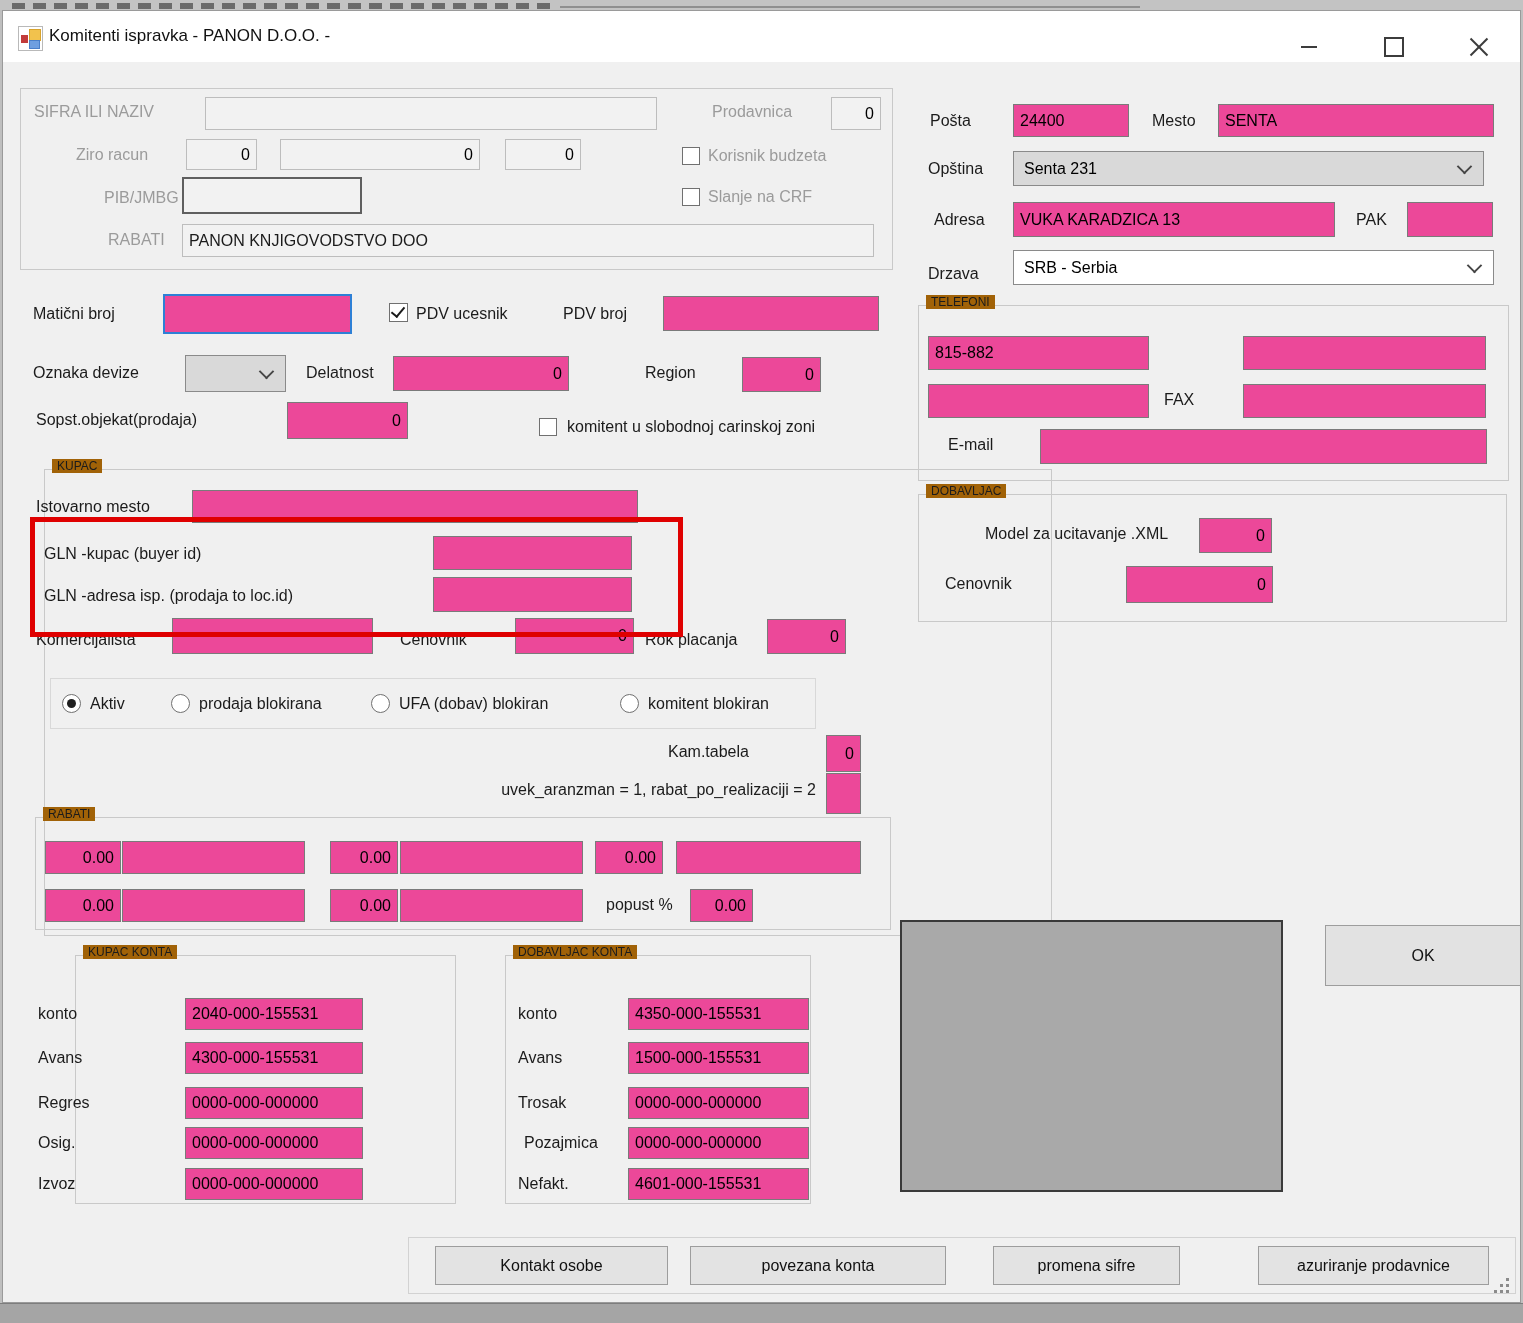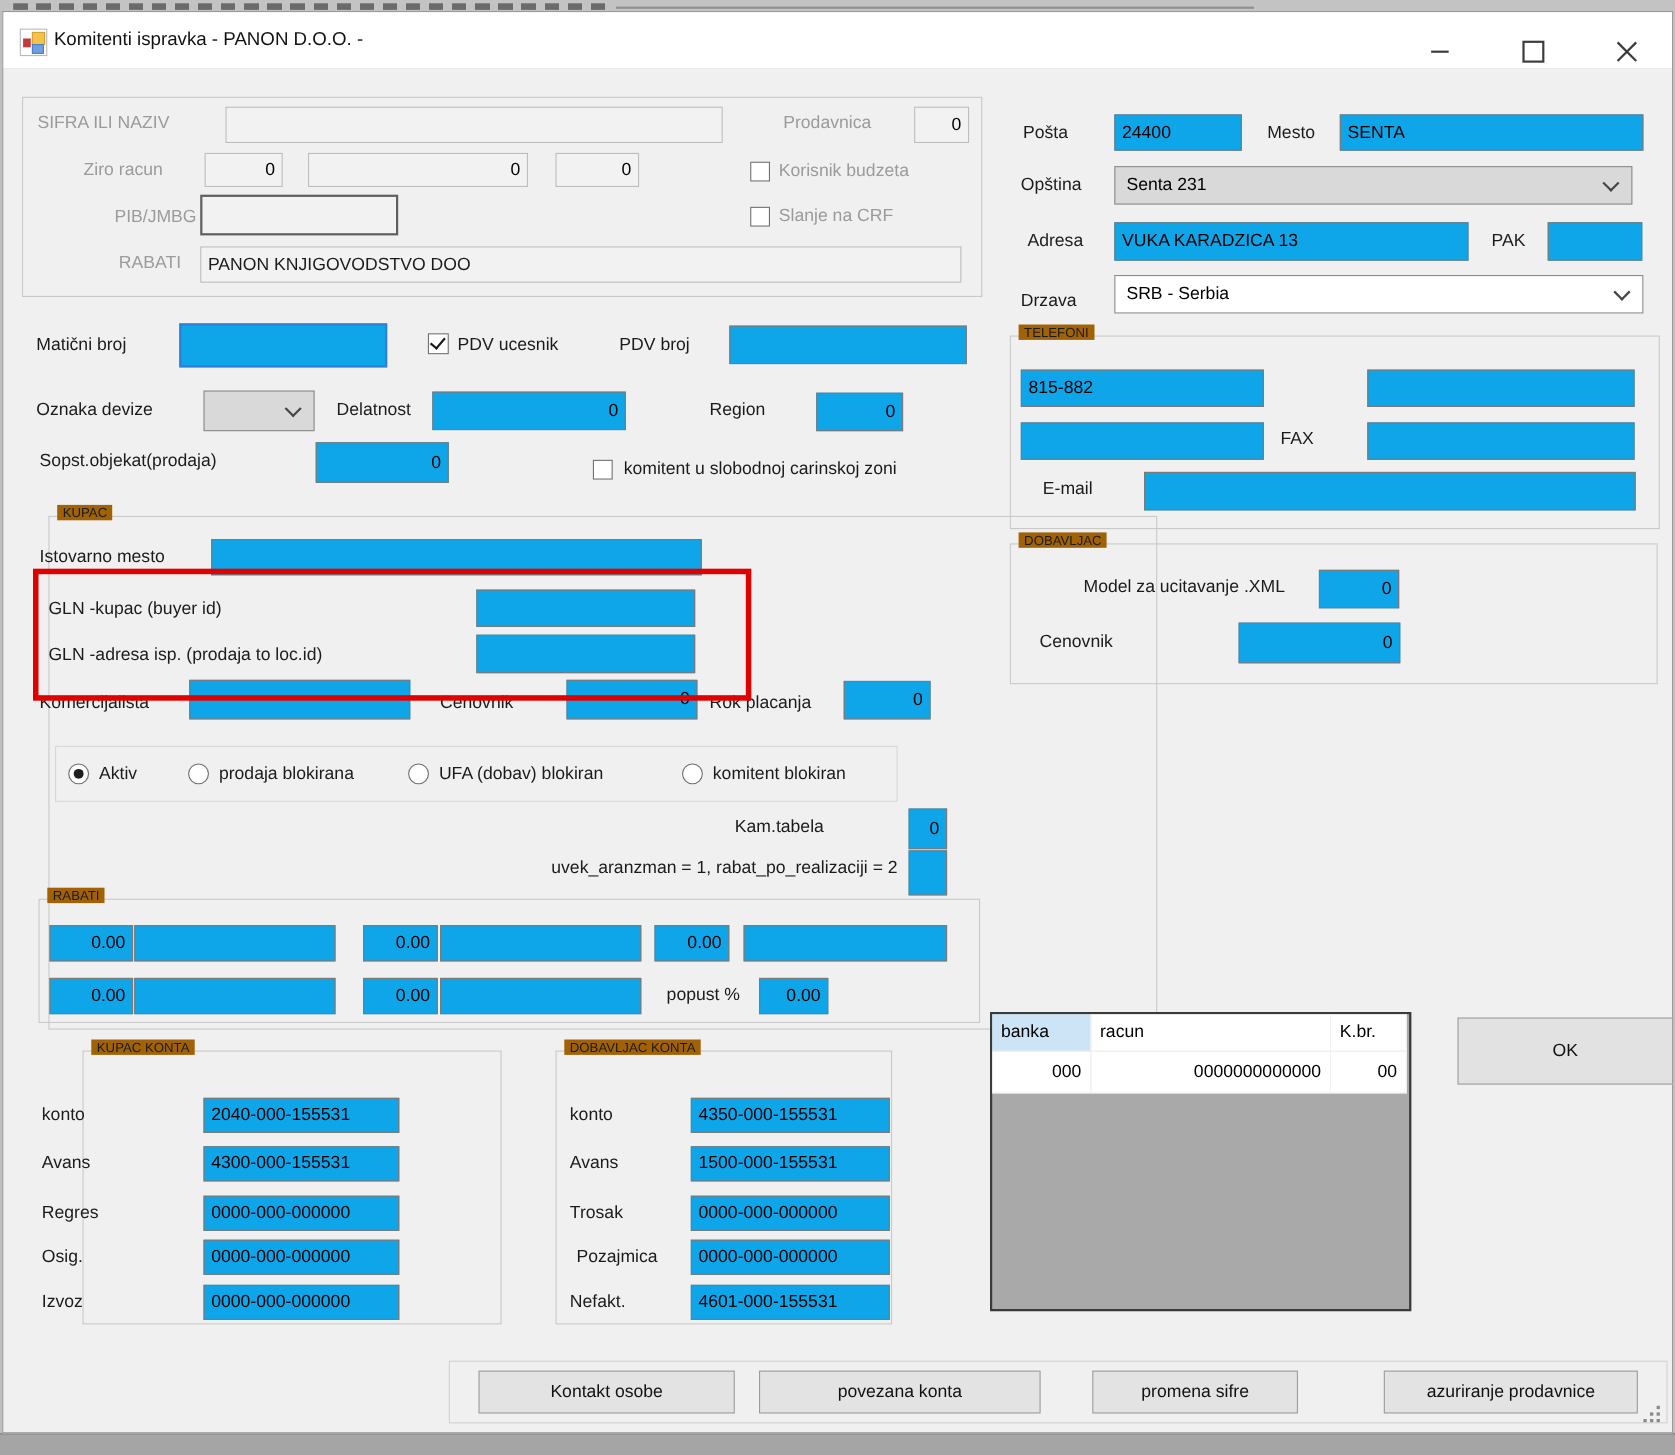--- a/index.html
+++ b/index.html
@@ -25,21 +25,21 @@
   .win-btn{display:flex;align-items:center;justify-content:center;width:74px;height:50px;top:11px;}
   .glyph-min{width:16px;height:2px;background:#3c3c3c;}
   .glyph-max{width:16px;height:16px;border:2px solid #3c3c3c;}
   .glyph-close{position:relative;width:22px;height:22px;}
   .glyph-close span{position:absolute;left:-1px;top:10px;width:24px;height:2px;background:#3c3c3c;}
   .glyph-close span:first-child{transform:rotate(45deg);}
   .glyph-close span:last-child{transform:rotate(-45deg);}
   
   .lbl{position:absolute;font-size:16px;color:#1b1b1b;white-space:nowrap;}
   .lbl.gray{color:#9b9b9b;}
-  .tb{position:absolute;box-sizing:border-box;background:#0ea5e9;border:1px solid #7a7a7a;
+  .tb{position:absolute;box-sizing:border-box;background:#ec4899;border:1px solid #7a7a7a;
       font-size:16px;color:#000;padding:0 6px;display:flex;align-items:center;overflow:hidden;}
   .tb.num{justify-content:flex-end;}
   .tb.dis{background:#f2f2f2;border-color:#bdbdbd;}
   .tb.darkb{background:#f2f2f2;border:2px solid #5f5f5f;}
   .tb.focus{border:2px solid #2e80d6;}
   .combo{position:absolute;box-sizing:border-box;border:1px solid #8a8a8a;background:#fff;
       font-size:16px;color:#000;padding:0 28px 0 10px;display:flex;align-items:center;}
   .combo.gray{background:#d9d9d9;}
   .combo::after{content:"";position:absolute;right:13px;top:50%;width:9px;height:9px;
       border-right:2px solid #464646;border-bottom:2px solid #464646;transform:translateY(-72%) rotate(45deg);}
@@ -241,30 +241,20 @@
 
 <div class="grp" style="left:918px;top:494px;width:589px;height:128px;">
   <span class="legend">DOBAVLJAC</span>
 </div>
 <span class="lbl" style="left:945px;top:525px;margin-left:40px;">Model za ucitavanje .XML</span>
 <div class="tb num" style="left:1199px;top:518px;width:73px;height:35px;">0</div>
 <span class="lbl" style="left:945px;top:575px;">Cenovnik</span>
 <div class="tb num" style="left:1126px;top:566px;width:147px;height:37px;">0</div>
 
 <div class="grid">
-  <div class="grow ghead">
-    <div class="gcell c1 first">banka</div>
-    <div class="gcell c2">racun</div>
-    <div class="gcell c3">K.br.</div>
-  </div>
-  <div class="grow gdata plain">
-    <div class="gcell c1">000</div>
-    <div class="gcell c2">0000000000000</div>
-    <div class="gcell c3">00</div>
-  </div>
 </div>
 
 <div class="btn" style="left:1325px;top:925px;width:196px;height:61px;background:#e2e2e2;">OK</div>
 
 <div class="grp" style="left:408px;top:1237px;width:1108px;height:57px;border-color:#d2d2d2;"></div>
 <div class="btn" style="left:435px;top:1246px;width:233px;height:39px;">Kontakt osobe</div>
 <div class="btn" style="left:690px;top:1246px;width:256px;height:39px;">povezana konta</div>
 <div class="btn" style="left:993px;top:1246px;width:187px;height:39px;">promena sifre</div>
 <div class="btn" style="left:1258px;top:1246px;width:231px;height:39px;">azuriranje prodavnice</div>
 

